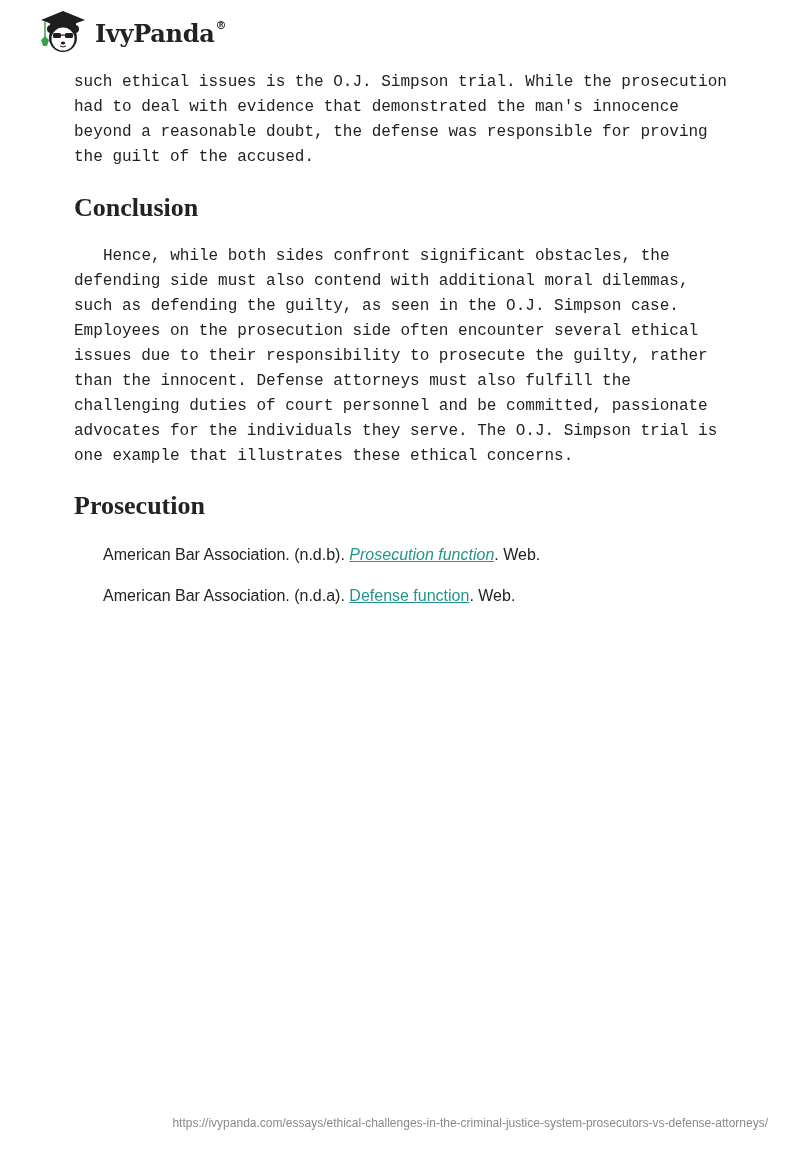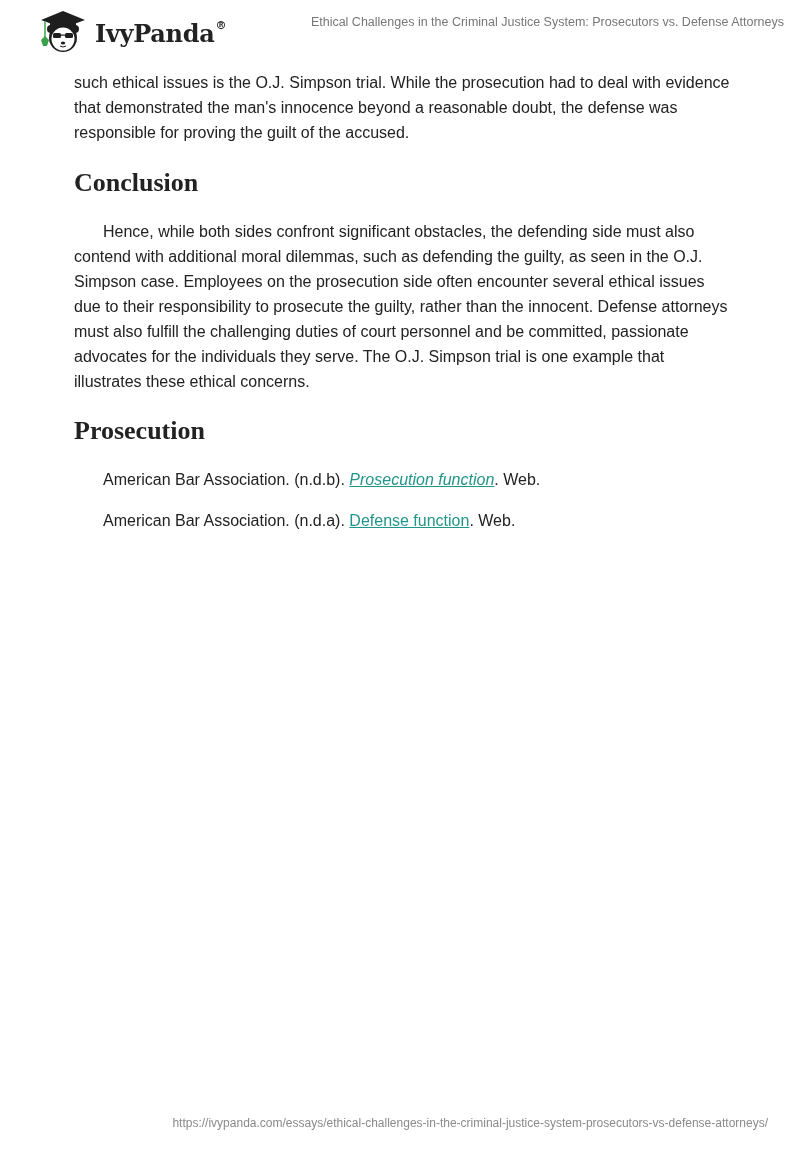--- a/index.html
+++ b/index.html
@@ -6,21 +6,21 @@
   body { width: 800px; height: 1160px; position: relative; overflow: hidden;
          font-family: "Liberation Sans", sans-serif; color: #222222; }
   .header { position: absolute; left: 16px; top: 0; width: 800px; height: 60px; }
   .logo { position: absolute; left: 17px; top: 8px; display: flex; align-items: center; }
   .logo-mark { width: 56px; height: 46px; }
   .logo-text { font-family: "DejaVu Serif", "Liberation Serif", serif; font-weight: bold;
                font-size: 24px; color: #222; margin-left: 6px; letter-spacing: -0.3px; position: relative; top: 2px; }
   .logo-reg { font-size: 11px; vertical-align: super; position: relative; top: -4px; margin-left: 1px; }
   .doc-title { position: absolute; right: 32px; top: 15px; font-size: 12.5px; color: #777777; }
   .content { position: absolute; left: 74px; top: 70px; width: 660px; }
-  p.body { margin: 0; font-size: 16px; line-height: 25px; color: #222; }
+  p.body { margin: 0; font-size: 16px; line-height: 25px; color: #222; font-family: Liberation Mono, monospace; }
   p.indent { text-indent: 29px; }
   h2 { margin: 0; font-size: 26px; font-weight: bold; color: #222; font-family: Liberation Serif, serif; }
   .h-conclusion { margin-top: 21px; margin-bottom: 19px; line-height: 34px; }
   .h-references { margin-top: 20px; margin-bottom: 22px; line-height: 34px; }
   .ref { font-size: 16px; line-height: 20px; margin: 0 0 21px 29px; color: #222; }
   .ref a { color: #22958a; text-decoration: underline; }
   .ref a.italic { font-style: italic; }
   .footer-url { position: absolute; right: 32px; top: 1116px; font-size: 12px; color: #8a8a8a; }
 </style>
 </head>
@@ -44,21 +44,20 @@
 
       <rect x="20" y="25" width="8" height="5" rx="1.5" fill="#1e1e1e"></rect>
       <rect x="32" y="25" width="8" height="5" rx="1.5" fill="#1e1e1e"></rect>
       <rect x="28" y="26.5" width="4" height="1.2" fill="#1e1e1e"></rect>
 
       <ellipse cx="30" cy="35" rx="2.2" ry="1.5" fill="#1e1e1e"></ellipse>
       <path d="M27,38 Q30,40 33,38" stroke="#1e1e1e" stroke-width="1" fill="none"></path>
     </svg>
     <span class="logo-text"><span>IvyPanda</span><span class="logo-reg">®</span></span>
   </div>
-  <div class="doc-title">Ethical Challenges in the Criminal Justice System: Prosecutors vs. Defense Attorneys</div>
 </div>
 
 <div class="content">
   <p class="body">such ethical issues is the O.J. Simpson trial. While the prosecution had to deal with evidence that demonstrated the man's innocence beyond a reasonable doubt, the defense was responsible for proving the guilt of the accused.</p>
 
   <h2 class="h-conclusion">Conclusion</h2>
   <p class="body indent">Hence, while both sides confront significant obstacles, the defending side must also contend with additional moral dilemmas, such as defending the guilty, as seen in the O.J. Simpson case. Employees on the prosecution side often encounter several ethical issues due to their responsibility to prosecute the guilty, rather than the innocent. Defense attorneys must also fulfill the challenging duties of court personnel and be committed, passionate advocates for the individuals they serve. The O.J. Simpson trial is one example that illustrates these ethical concerns.</p>
 
   <h2 class="h-references">Prosecution</h2>
 

